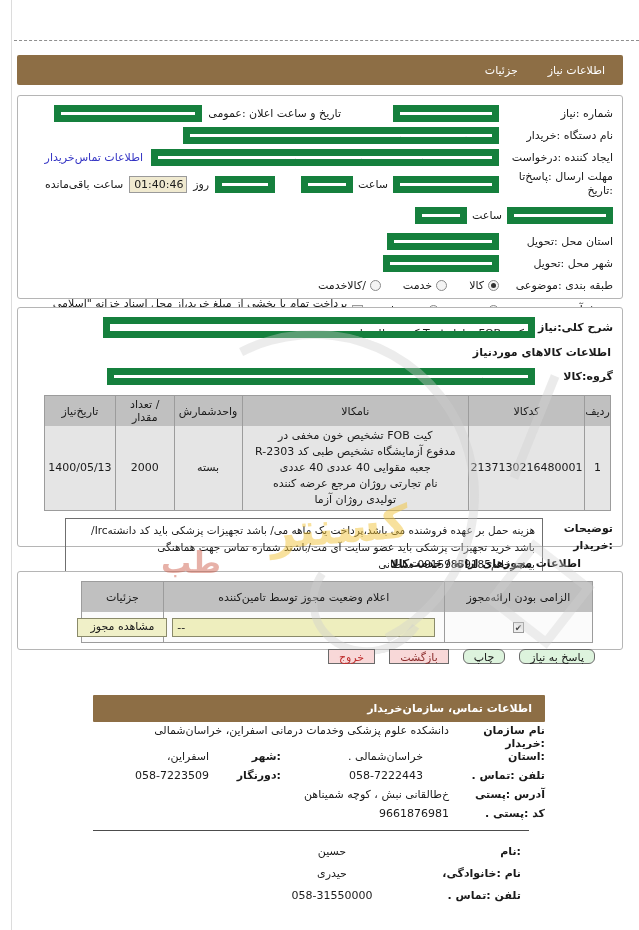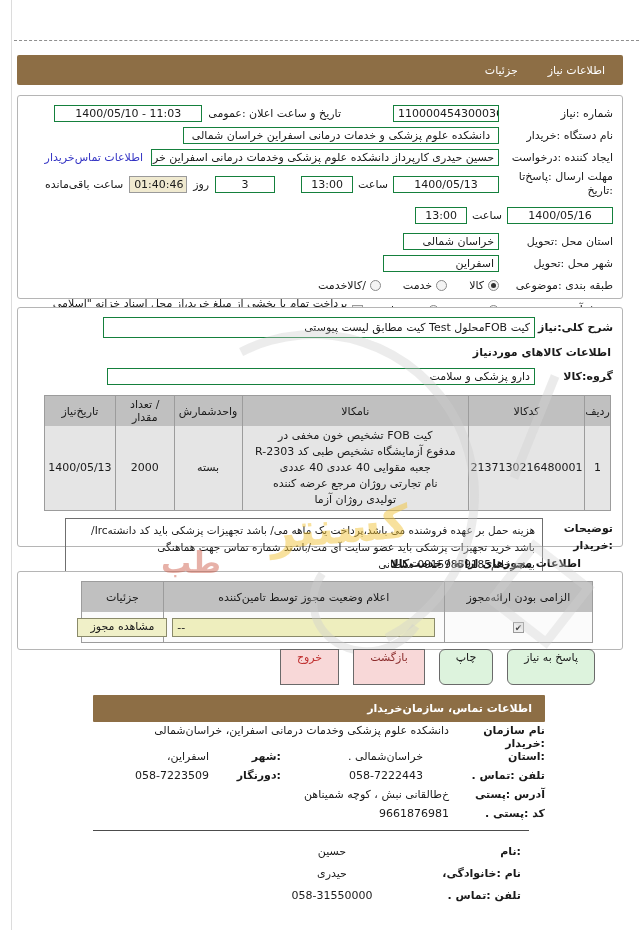--- a/index.html
+++ b/index.html
@@ -17,21 +17,21 @@
   .tabbar .tab { cursor:default; }
 
   .panel { position:absolute; right:16px; width:606px; background:#fff;
            border:1px solid #b5b5b5; border-radius:3px; padding:7px 9px; z-index:1;}
   #panel-main { top:95px;  height:204px; }
   #panel-need { top:307px; height:240px; }
   #panel-lic  { top:571px; height:79px;  }
 
   .frow { display:flex; align-items:center; min-height:21px; margin-bottom:1px; }
   .flabel { width:114px; flex:0 0 114px; line-height:1.25; white-space:pre-line; }
-  .fbox { border:1px solid #15803d; background:#fff; height:17px; line-height:15px;
+  .fbox { border:7px solid #15803d; background:#fff; height:17px; line-height:15px;
           padding:0 4px; overflow:hidden; white-space:nowrap; }
   .ltr { direction:ltr; text-align:center; }
   .beige { background:#f0ead0; border:1px solid #9a9a9a; text-align:center; }
   .spacer { display:inline-block; }
   .link { color:#3434c4; margin-right:8px; cursor:pointer; white-space:nowrap; }
   .radio { width:11px; height:11px; border:1px solid #8a8a8a; border-radius:50%;
            background:#f4f4f4; display:inline-block; position:relative; margin-left:4px; flex:0 0 11px;}
   .radio.sel::after { content:""; position:absolute; inset:2px; border-radius:50%; background:#333; }
   .chk { width:11px; height:11px; border:1px solid #9a9a9a; background:#eee;
          display:inline-block; font-size:9px; line-height:10px; text-align:center; color:#444; flex:0 0 11px;}
@@ -59,21 +59,21 @@
   .lic-heading { position:absolute; top:557px; right:58px; font-weight:bold; z-index:1;}
   .lic-table { width:512px; margin:2px 20px 0 auto; border:1px solid #9c9c9c; border-left:none;}
   .lc-req { width:29%; } .lc-status { width:55%; } .lc-det { width:16%; }
   .lic-input { border:1px solid #8a8a6a; background:#eeeebe; width:96%; height:19px;
                direction:ltr; text-align:left; padding:0 4px; line-height:17px;}
   .lic-btn { border:1px solid #8a8a6a; background:#f0f0c8; padding:1px 12px; height:19px;
              white-space:nowrap; cursor:pointer; }
   .lic-table .t-body .t-cell { background:#fbfbfb; height:30px; overflow:visible; }
 
   .btnbar { position:absolute; top:649px; right:44px; display:flex; gap:14px; z-index:3;}
-  .btn { height:36px; padding:1px 16px; border:1px solid #6a6a6a; text-align:left;
+  .btn { height:15px; padding:1px 10px; border:1px solid #6a6a6a; text-align:left;
          cursor:pointer; white-space:nowrap; }
   .btn.green { background:#ddf3dd;border-radius:6px; }
   .btn.pink  { background:#f8d8d8; color:#8c2d2d; }
   .btn.exit  { color:#c03030; }
 
   .brownbar2 { position:absolute; top:695px; right:94px; width:452px; height:27px;
                background:#8d6e45; color:#fff; font-weight:bold; display:flex;
                align-items:center; padding:0 13px; z-index:1; border-radius:1px;}
   .contact { position:absolute; top:724px; right:94px; width:452px; z-index:1;}
   .crow { display:flex; align-items:flex-start; min-height:19px; }
@@ -146,21 +146,21 @@
       <span class="fbox beige ltr" style="width:58px;">01:40:46</span>
       <span style="margin-right:6px;">ساعت باقی‌مانده</span>
     </div>
     <div class="frow" style="min-height:30px;">
       <span class="fbox ltr" style="width:106px;">1400/05/16</span>
       <span style="margin:0 5px;">ساعت</span>
       <span class="fbox ltr" style="width:52px;">13:00</span>
     </div>
     <div class="frow">
       <span class="flabel">استان محل :تحویل</span>
-      <span class="fbox" style="width:96px;">خراسان شمالی</span>
+      <span class="fbox" style="width:112px;">خراسان شمالی</span>
     </div>
     <div class="frow">
       <span class="flabel">شهر محل :تحویل</span>
       <span class="fbox" style="width:116px;">اسفراین</span>
     </div>
     <div class="frow">
       <span class="flabel">طبقه بندی :موضوعی</span>
       <span class="opt" style="margin-left:22px;">
           <span class="radio sel"></span>
           <span>کالا</span>

